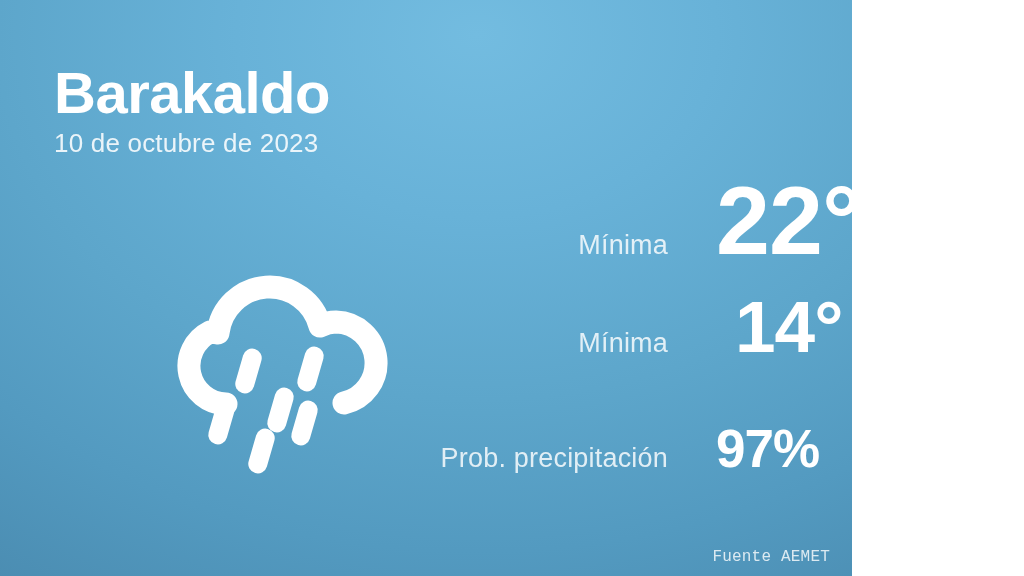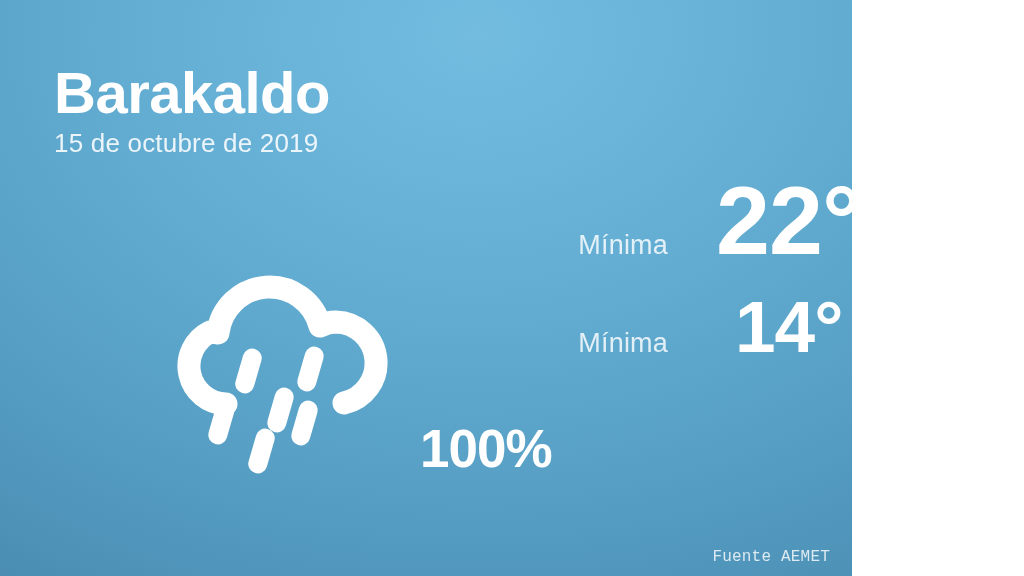--- a/index.html
+++ b/index.html
@@ -153,21 +153,21 @@
     font-family: Liberation Mono, monospace;
   }
 </style>
 </head>
 <body>
 
 <div id="weather-card">
 
   <div class="header">
     <h1 class="city-title">Barakaldo</h1>
-    <p class="date-line">15 de octubre de 2019</p>
+    <p class="date-line">10 de octubre de 2023</p>
   </div>
 
   <div class="icon-wrap">
     <svg viewBox="0 0 236 230" xmlns="http://www.w3.org/2000/svg">
 
       <path d="M 58 156
                A 38 38 0 0 1 42 84
                A 36 36 0 0 1 50 85
                A 52 52 0 0 1 152 78
                A 34 34 0 0 1 168 74
@@ -190,20 +190,21 @@
       <span class="reading-label">Mínima</span>
       <span class="reading-value">22°</span>
     </div>
 
     <div class="reading-row row-min">
       <span class="reading-label">Mínima</span>
       <span class="reading-value">14°</span>
     </div>
 
     <div class="reading-row row-precip">
-      <span class="reading-value">100%</span>
+      <span class="reading-label">Prob. precipitación</span>
+      <span class="reading-value">97%</span>
     </div>
 
   </div>
 
   <div class="footer-source">Fuente AEMET</div>
 
 </div>
 
 </body></html>

